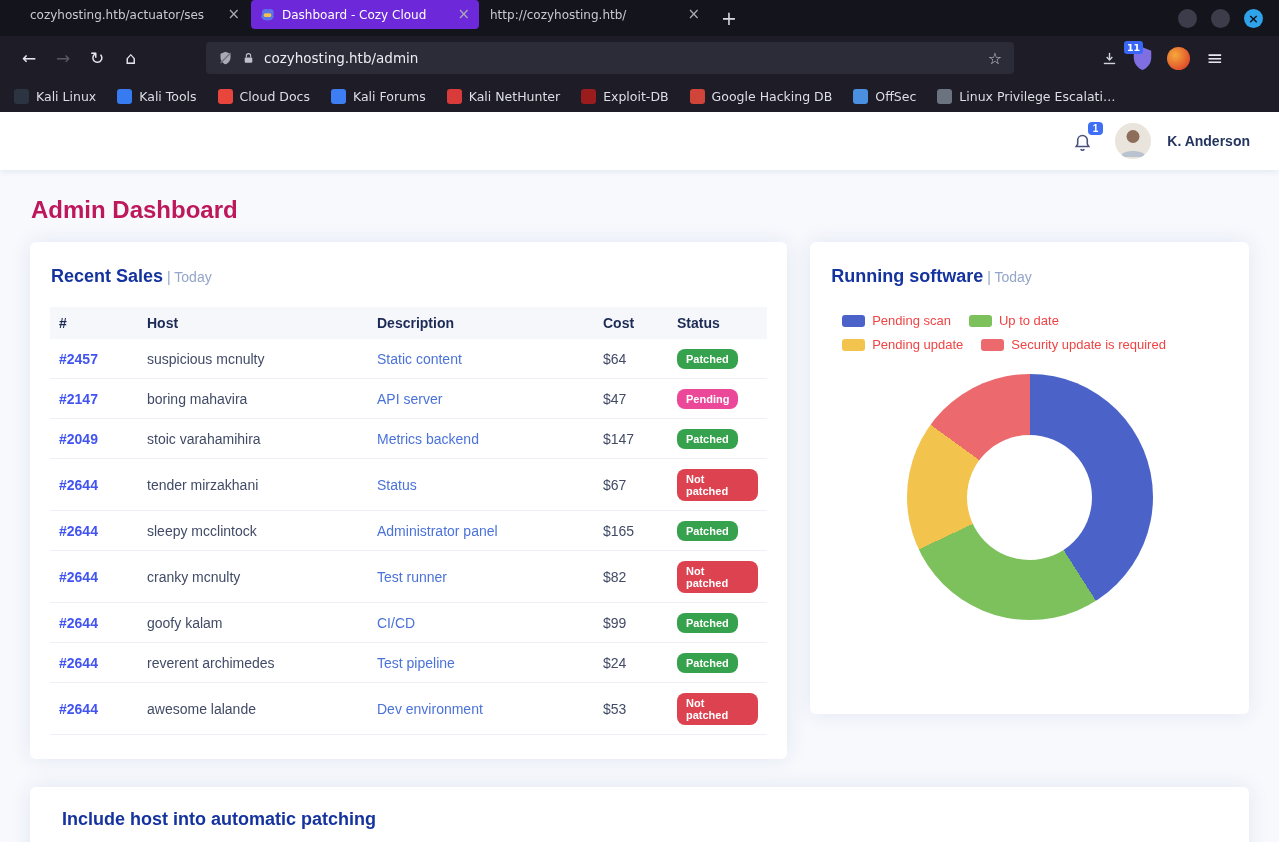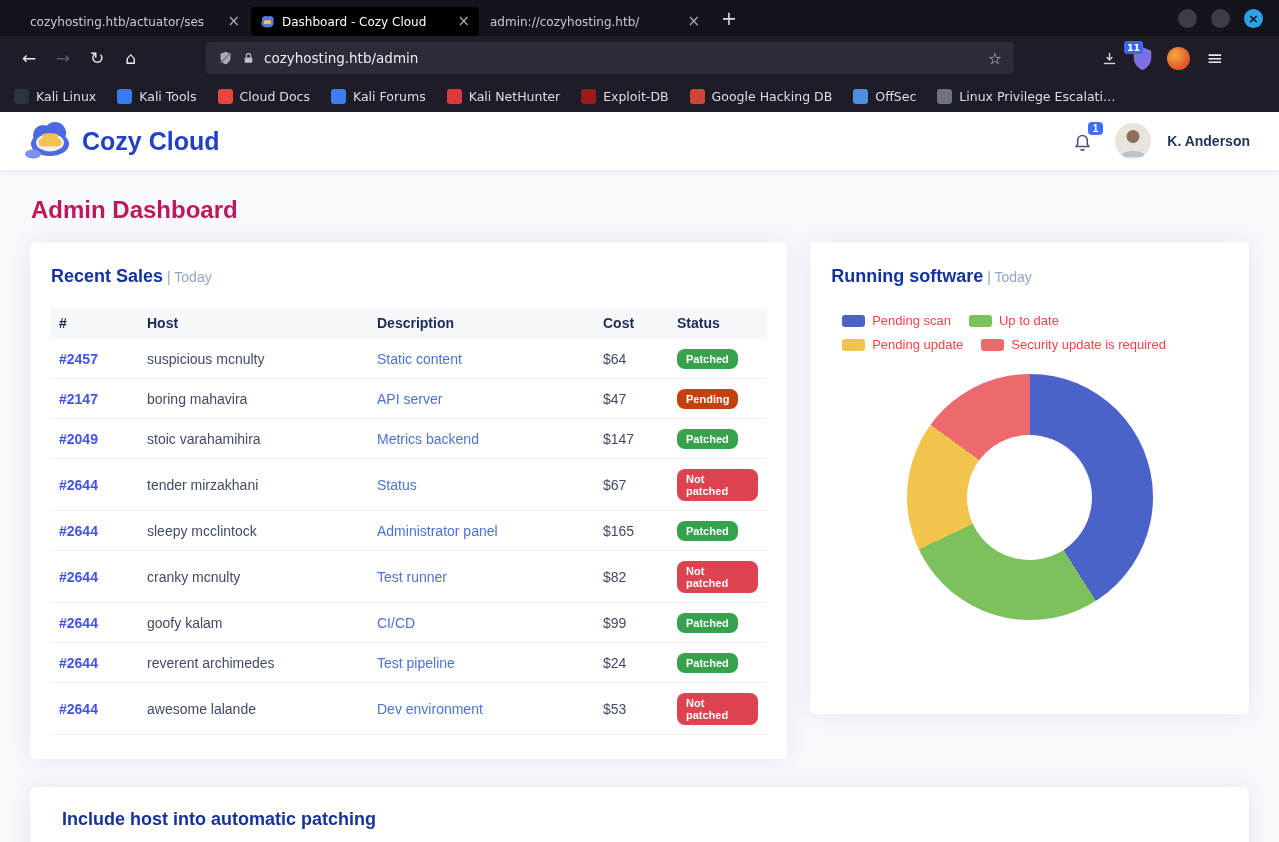--- a/index.html
+++ b/index.html
@@ -6,26 +6,26 @@
   html, body { width:1279px; height:842px; }
   body {
     font-family:"Liberation Sans","DejaVu Sans",sans-serif;
     background:#f7f9fd;
     overflow:hidden;
   }
 
   
   .chrome { font-family:"DejaVu Sans","Liberation Sans",sans-serif; }
   .tabbar { height:36px; background:#14141d; display:flex; align-items:center; padding:0 6px 0 20px; }
-  .tab-strip { display:flex; align-items:flex-end; height:100%; }
+  .tab-strip { display:flex; align-items:flex-start; height:100%; }
   .tab {
     width:228px; height:29px; margin:0 1px; border-radius:4px; padding:0 9px;
     display:flex; align-items:center; gap:7px; font-size:12px; color:#c9c9d4; cursor:default;
   }
-  .tab.active { background:#000000; color:#ffffff; }
+  .tab.active { background:#6d28d9; color:#ffffff; }
   .tab-title { flex:1; overflow:hidden; white-space:nowrap; }
   .tab-close { color:#a9a9b6; font-size:15px; line-height:1; }
   .tab-favicon { display:flex; align-items:center; }
   .newtab { width:30px; height:30px; color:#d8d8e0; font-size:19px; display:flex; align-items:center; justify-content:center; margin-left:4px; border-radius:4px; }
   .win-controls { margin-left:auto; display:flex; align-items:center; gap:14px; padding-right:10px; }
   .win-btn { width:19px; height:19px; border-radius:50%; background:#3c3c4a; }
   .win-btn.close { background:#2fa3ea; color:#10101a; font-size:13px; font-weight:bold; display:flex; align-items:center; justify-content:center; }
 
   .navbar { height:44px; background:#1d1c27; display:flex; align-items:center; padding:0 12px; }
   .nav-icon { width:34px; height:32px; border-radius:4px; display:flex; align-items:center; justify-content:center; color:#e6e6ee; font-size:17px; }
@@ -69,21 +69,21 @@
   .sales-table th { background:#f6f7fb; text-align:left; font-size:14px; color:#1c2b55; padding:8px 9px; font-weight:700; }
   .sales-table th:nth-child(1){ width:88px; }
   .sales-table th:nth-child(2){ width:230px; }
   .sales-table th:nth-child(3){ width:226px; }
   .sales-table th:nth-child(4){ width:74px; }
   .sales-table td { font-size:14px; color:#414b66; padding:10px 9px 9px; border-bottom:1px solid #edf0f6; }
   .id-link { color:#4154f1; font-weight:700; text-decoration:none; }
   .desc-link { color:#4a72d9; text-decoration:none; }
   .badge { display:inline-block; padding:4px 9px; border-radius:8px; font-size:11px; font-weight:bold; color:#fff; }
   .badge.success { background:#37a24e; }
-  .badge.warning { background:#c2410c; }
+  .badge.warning { background:#ec4899; }
   .badge.danger  { background:#dd4250; }
 
   .legend { margin:26px 0 0 12px; display:flex; flex-direction:column; gap:9px; }
   .legend-row { display:flex; gap:18px; }
   .legend-item { display:flex; align-items:center; gap:7px; font-size:13px; color:#ef4444; }
   .legend-marker { width:23px; height:12px; border-radius:3px; }
 
   .donut { width:246px; height:246px; margin:22px auto 0; position:relative; }
   .donut-ring { position:absolute; inset:0; border-radius:50%; }
   .donut-hole { position:absolute; background:#fff; border-radius:50%; }
@@ -109,21 +109,21 @@
               <circle cx="9" cy="9" r="6" fill="#5b74e8"></circle>
               <circle cx="16" cy="9" r="6" fill="#5b74e8"></circle>
               <ellipse cx="12" cy="15" rx="10" ry="6.5" fill="#5b74e8"></ellipse>
               <rect x="6" y="10" width="12" height="6" rx="2.5" fill="#f2c14e"></rect>
             </svg>
           </span>
           <span class="tab-title">Dashboard - Cozy Cloud</span>
           <span class="tab-close">×</span>
         </div>
         <div class="tab">
-          <span class="tab-title">admin://cozyhosting.htb/</span>
+          <span class="tab-title">http://cozyhosting.htb/</span>
           <span class="tab-close">×</span>
         </div>
       </div>
     <div class="newtab">+</div>
     <div class="win-controls">
       <div class="win-btn"></div>
       <div class="win-btn"></div>
       <div class="win-btn close">×</div>
     </div>
   </div>
@@ -203,34 +203,20 @@
       </div>
       <div class="bm-item">
         <span class="bm-icon" style="background: rgb(107, 114, 128);"></span>
         <span class="bm-label">Linux Privilege Escalati…</span>
       </div>
     </div>
 </div>
 
 <div class="page">
   <header class="site-header">
-    <div class="logo">
-      <span style="display:flex">
-        <svg width="50" height="42" viewBox="0 0 50 42">
-          <circle cx="19" cy="15" r="10" fill="#4e68e4"></circle>
-          <circle cx="31" cy="13" r="11" fill="#4e68e4"></circle>
-          <ellipse cx="26" cy="24" rx="19" ry="12" fill="#4e68e4"></ellipse>
-          <ellipse cx="26" cy="22.5" rx="14" ry="9" fill="#edf1fd"></ellipse>
-          <rect x="18" y="13.5" width="16" height="8" rx="3" fill="#f2c14e"></rect>
-          <rect x="14.5" y="18.5" width="23" height="8" rx="4" fill="#f2c14e"></rect>
-          <ellipse cx="9" cy="34" rx="8" ry="4.5" fill="#7c90ec"></ellipse>
-        </svg>
-      </span>
-      <span class="brand">Cozy Cloud</span>
-    </div>
     <div class="header-right">
       <div class="bell-wrap">
         <span style="display:flex">
           <svg width="21" height="22" viewBox="0 0 24 24" fill="none" stroke="#46527a" stroke-width="1.8">
               <path d="M12 3.5c-3.3 0-5.5 2.4-5.5 5.5v4.2L4.8 16h14.4l-1.7-2.8V9c0-3.1-2.2-5.5-5.5-5.5z"></path>
               <path d="M10 19a2.2 2.2 0 004 0"></path>
             </svg>
         </span>
         <span class="notif-badge">1</span>
       </div>

